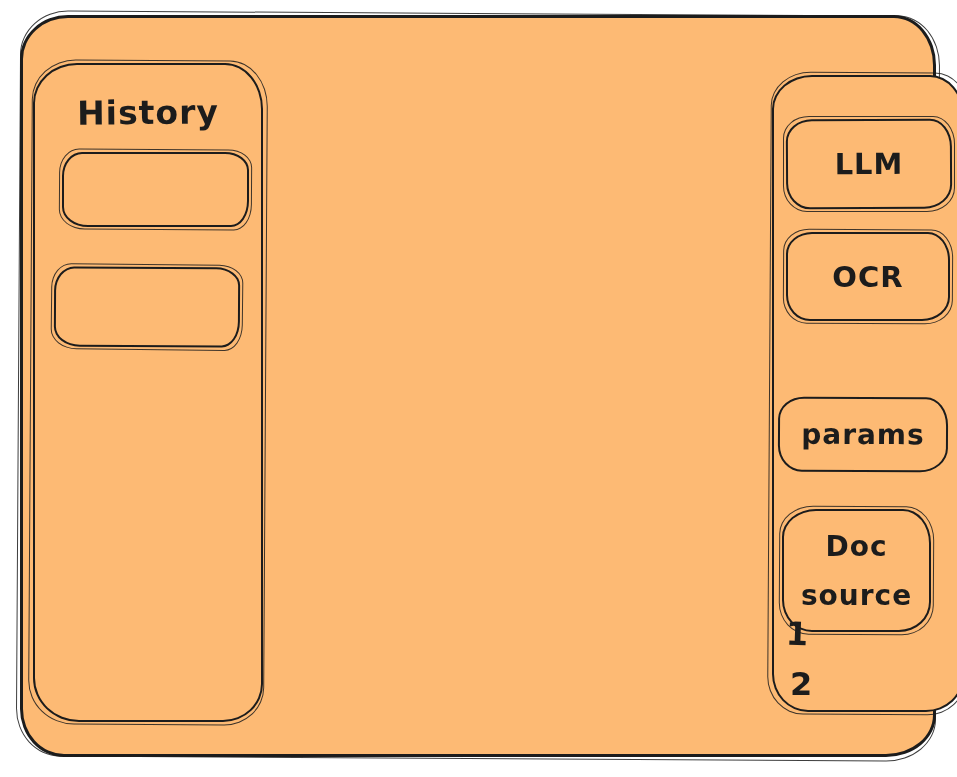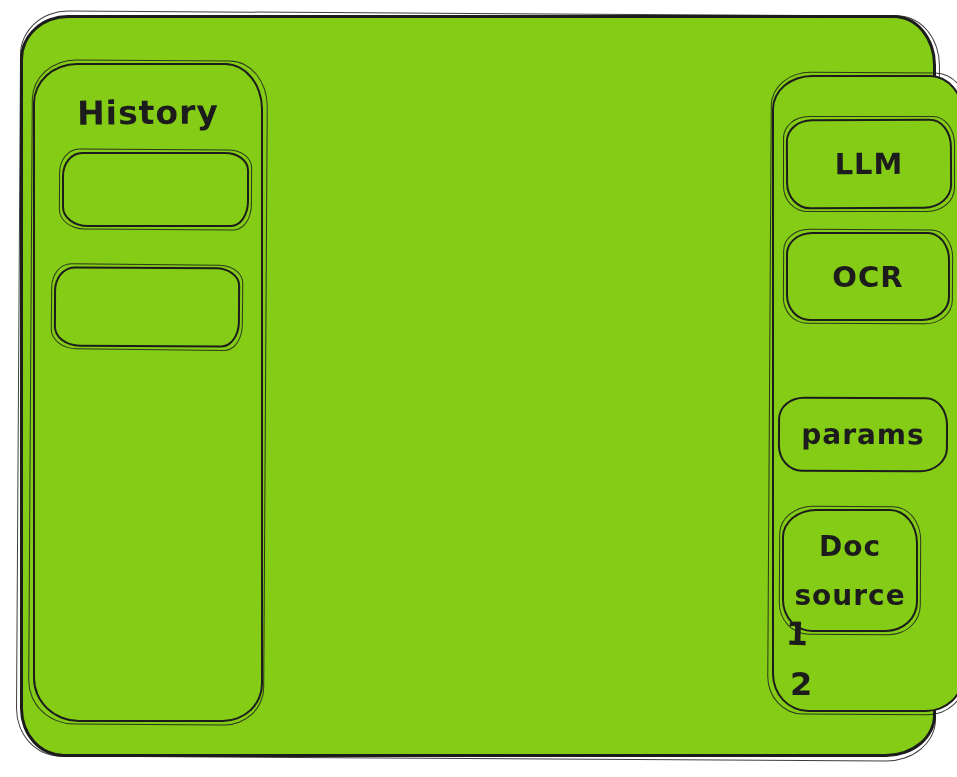--- a/index.html
+++ b/index.html
@@ -12,21 +12,21 @@
     position: relative;
     width: 957px;
     height: 777px;
     background: #ffffff;
     overflow: hidden;
   }
   
   .sketch {
     position: absolute;
     border: 2.7px solid #1c1c1c;
-    background: #84cc16;
+    background: #fdba74;
   }
   .sketch::before {
     content: "";
     position: absolute;
     inset: -5px;
     border: 1.5px solid rgba(28,28,28,0.85);
     border-radius: inherit;
     transform: rotate(0.35deg);
     pointer-events: none;
   }
@@ -101,21 +101,21 @@
     display: flex; align-items: center; justify-content: center;
     text-align: center;
     font-size: 29px; font-weight: 700; letter-spacing: 1px;
     border-radius: 26px 22px 28px 24px / 22px 28px 24px 26px;
     cursor: pointer;
   }
   .btn-llm    { left: 12px; top: 42px;  width: 166px; height: 90px; transform: rotate(-0.3deg); }
   .btn-ocr    { left: 12px; top: 155px; width: 164px; height: 89px; }
   .btn-params { left: 4px;  top: 320px; width: 170px; height: 75px; font-size: 28px; transform: rotate(0.3deg); }
   .btn-doc    {
-    left: 8px; top: 432px; width: 136px; height: 123px;
+    left: 8px; top: 432px; width: 149px; height: 123px;
     font-size: 28px; line-height: 1.75; padding: 0 32px;
     border-radius: 34px 28px 32px 30px / 28px 34px 30px 32px;
   }
   .footnote {
     position: absolute;
     font-size: 32px; font-weight: 700;
   }
   .footnote-1 { left: 12px; top: 538px; transform: rotate(2deg); }
   .footnote-2 { left: 16px; top: 588px; }
 </style>

